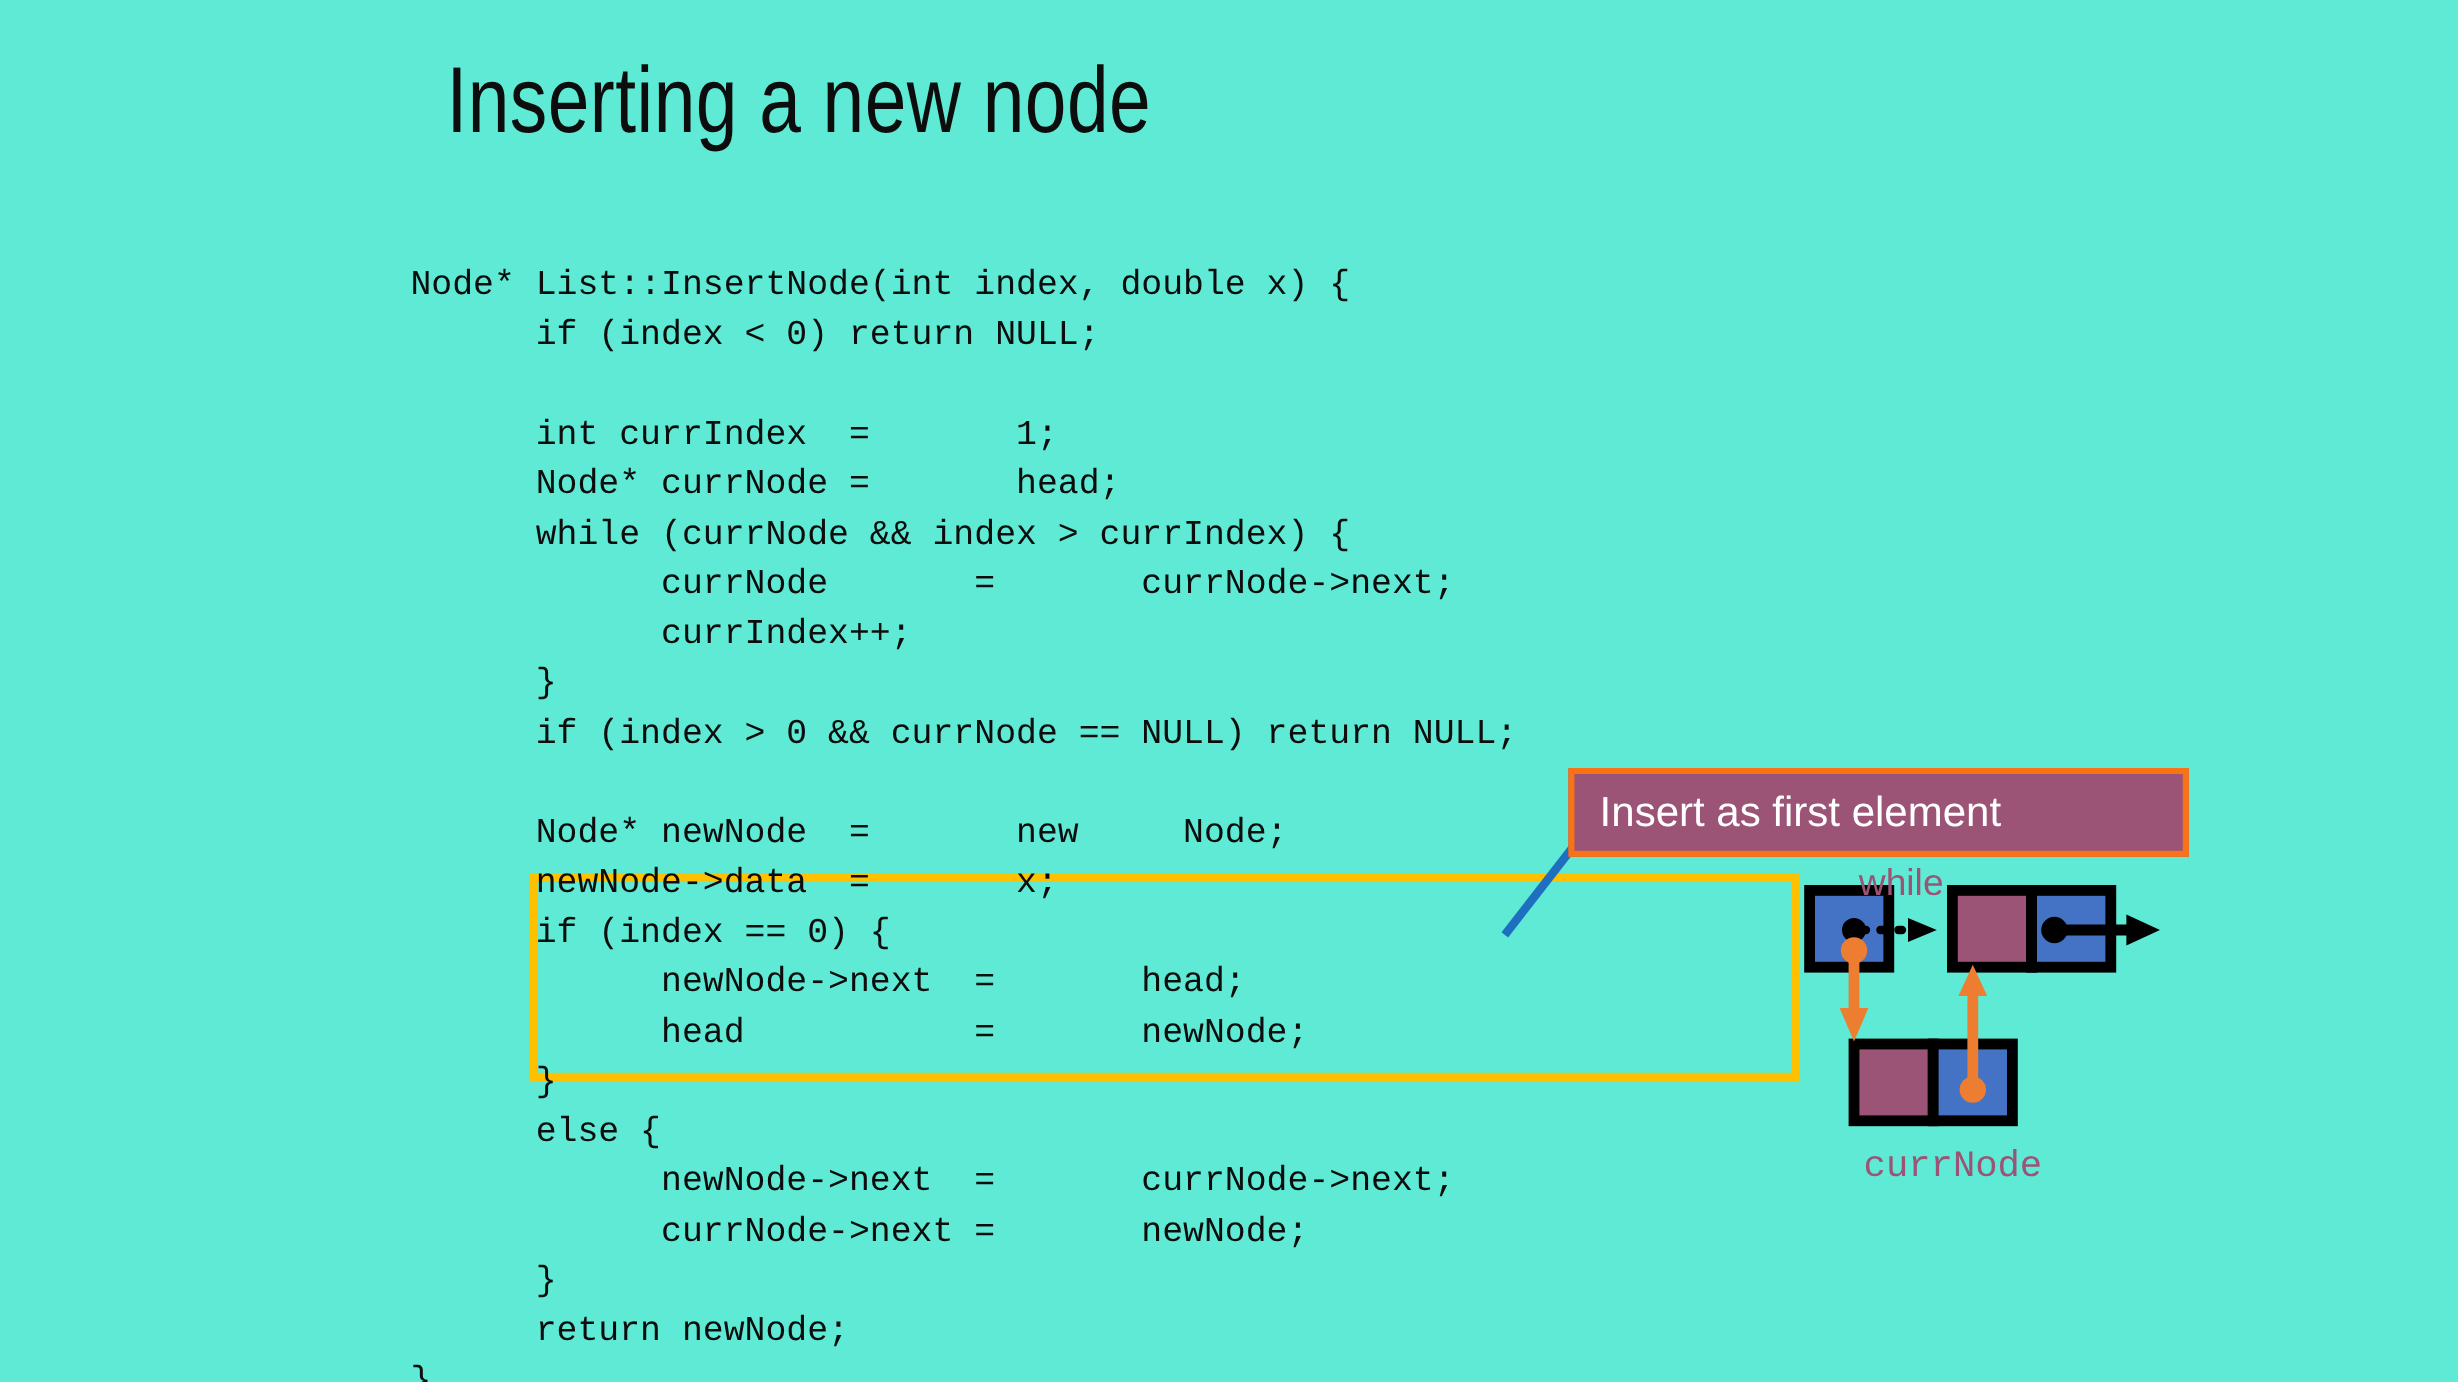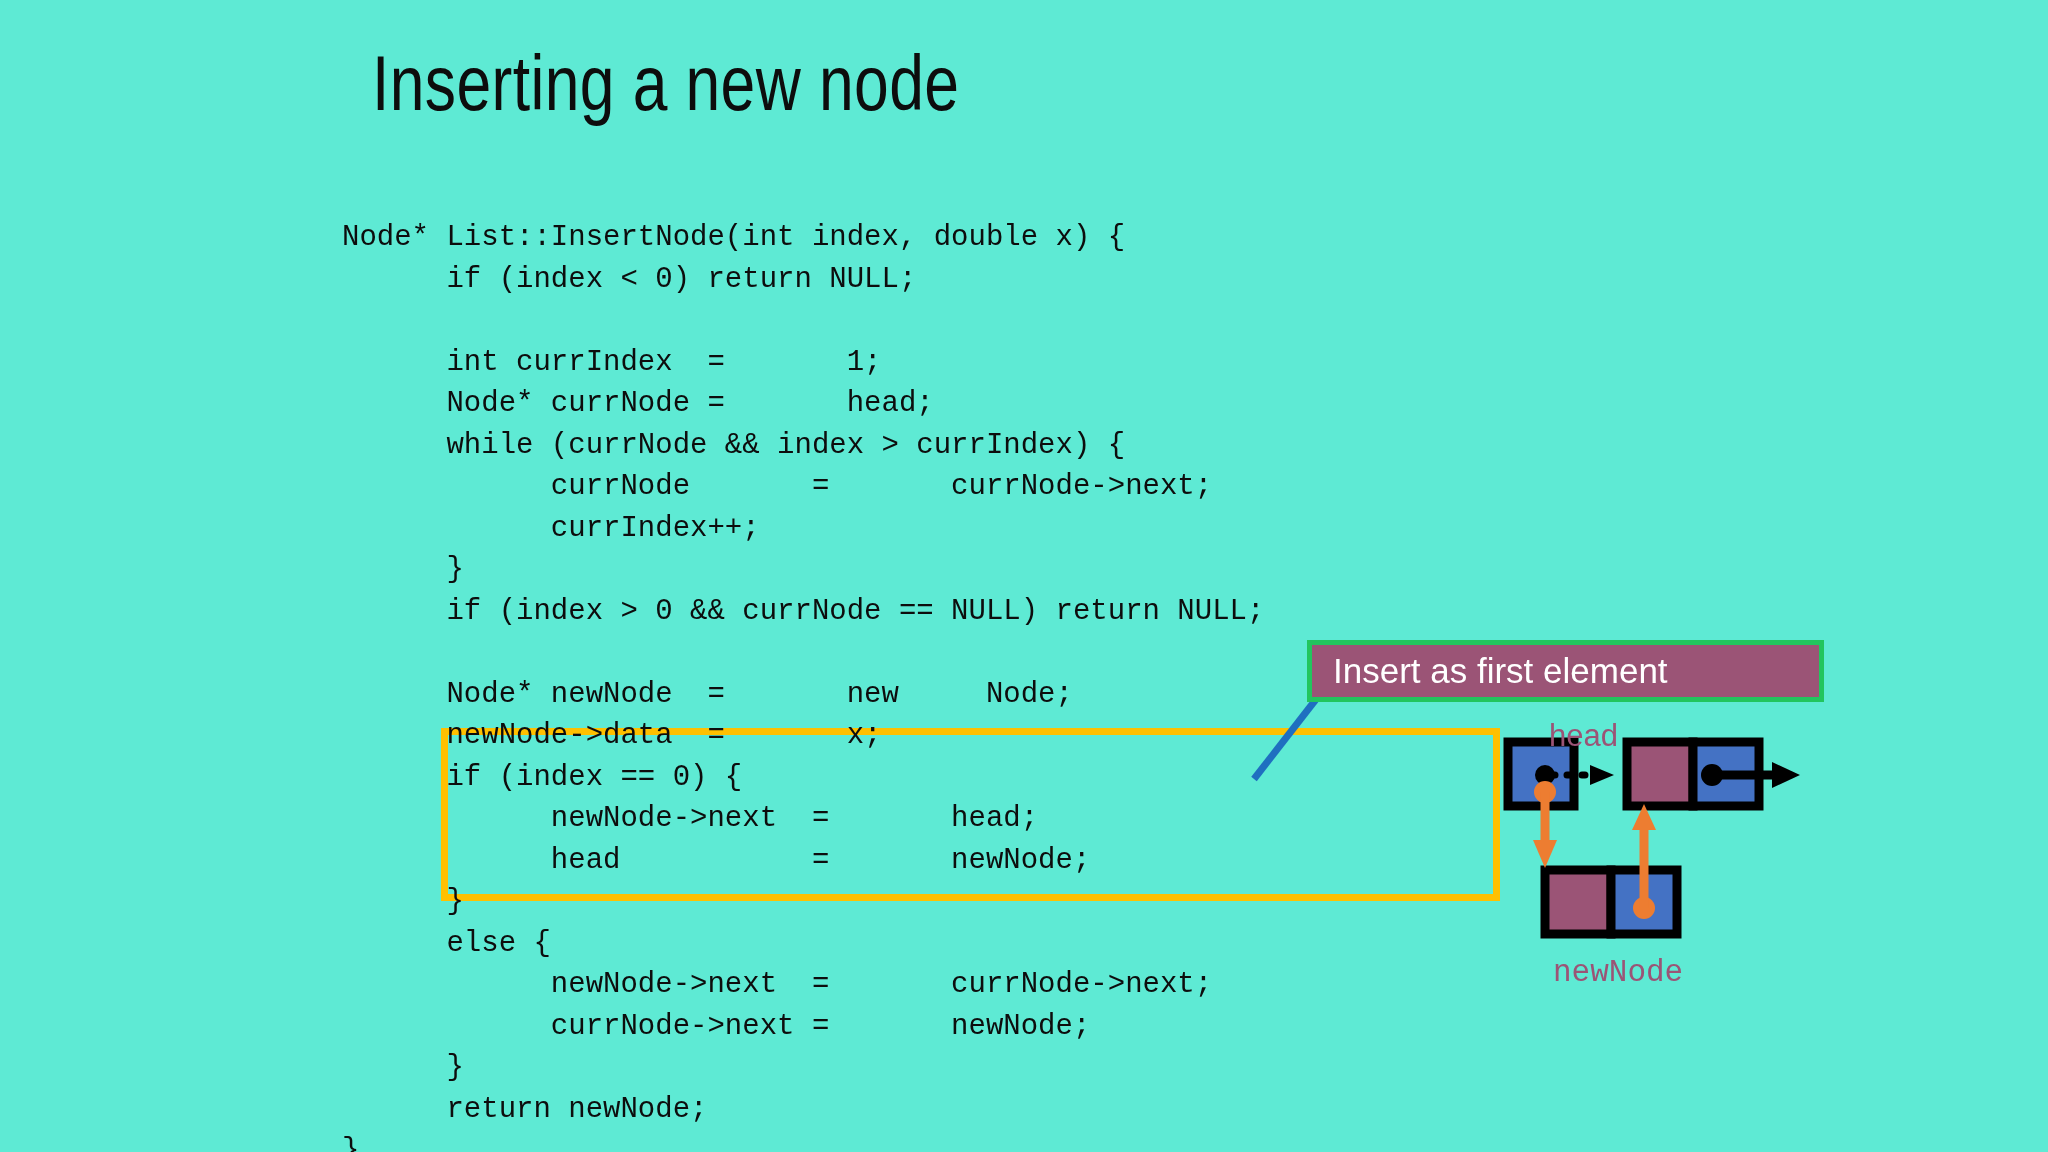--- a/index.html
+++ b/index.html
@@ -50,23 +50,23 @@
     border:7px solid #FFC000;
     box-sizing:border-box;
     background:transparent;
     z-index:2;
   }
 
   
   .callout{
     position:absolute;
     left:1307px; top:640px;
-    width:517px; height:62px;
+    width:517px; height:74px;
     background:#9B5476;
-    border:5px solid #22c55e;
+    border:5px solid #f97316;
     box-sizing:border-box;
     display:flex;align-items:center;
     z-index:6;
   }
   .callout-text{
     color:#ffffff;
     font-family:"Liberation Sans", sans-serif;
     font-size:35px;
     font-weight:400;
     padding-left:21px;
@@ -106,22 +106,22 @@
         <path d="M0,0 L5,2.5 L0,5 z" fill="#1F6FC0"></path>
       </marker>
     </defs>
     <line x1="14" y1="124" x2="98" y2="16" stroke="#1F6FC0" stroke-width="7" marker-end="url(#bluehead)"></line>
   </svg>
 
   <div class="callout">
     <span class="callout-text">Insert as first element</span>
   </div>
 
-  <div class="lbl-head">head</div>
-  <div class="lbl-newnode">newNode</div>
+  <div class="lbl-head">while</div>
+  <div class="lbl-newnode">currNode</div>
 
   <svg class="diagram" viewBox="0 0 320 300">
 
     <g>
       <rect x="18" y="42" width="66" height="64" fill="#4472C4" stroke="#000000" stroke-width="9"></rect>
     </g>
 
     <g>
       <rect x="137" y="42" width="66" height="64" fill="#9B5476" stroke="#000000" stroke-width="9"></rect>
       <rect x="203" y="42" width="66" height="64" fill="#4472C4" stroke="#000000" stroke-width="9"></rect>

